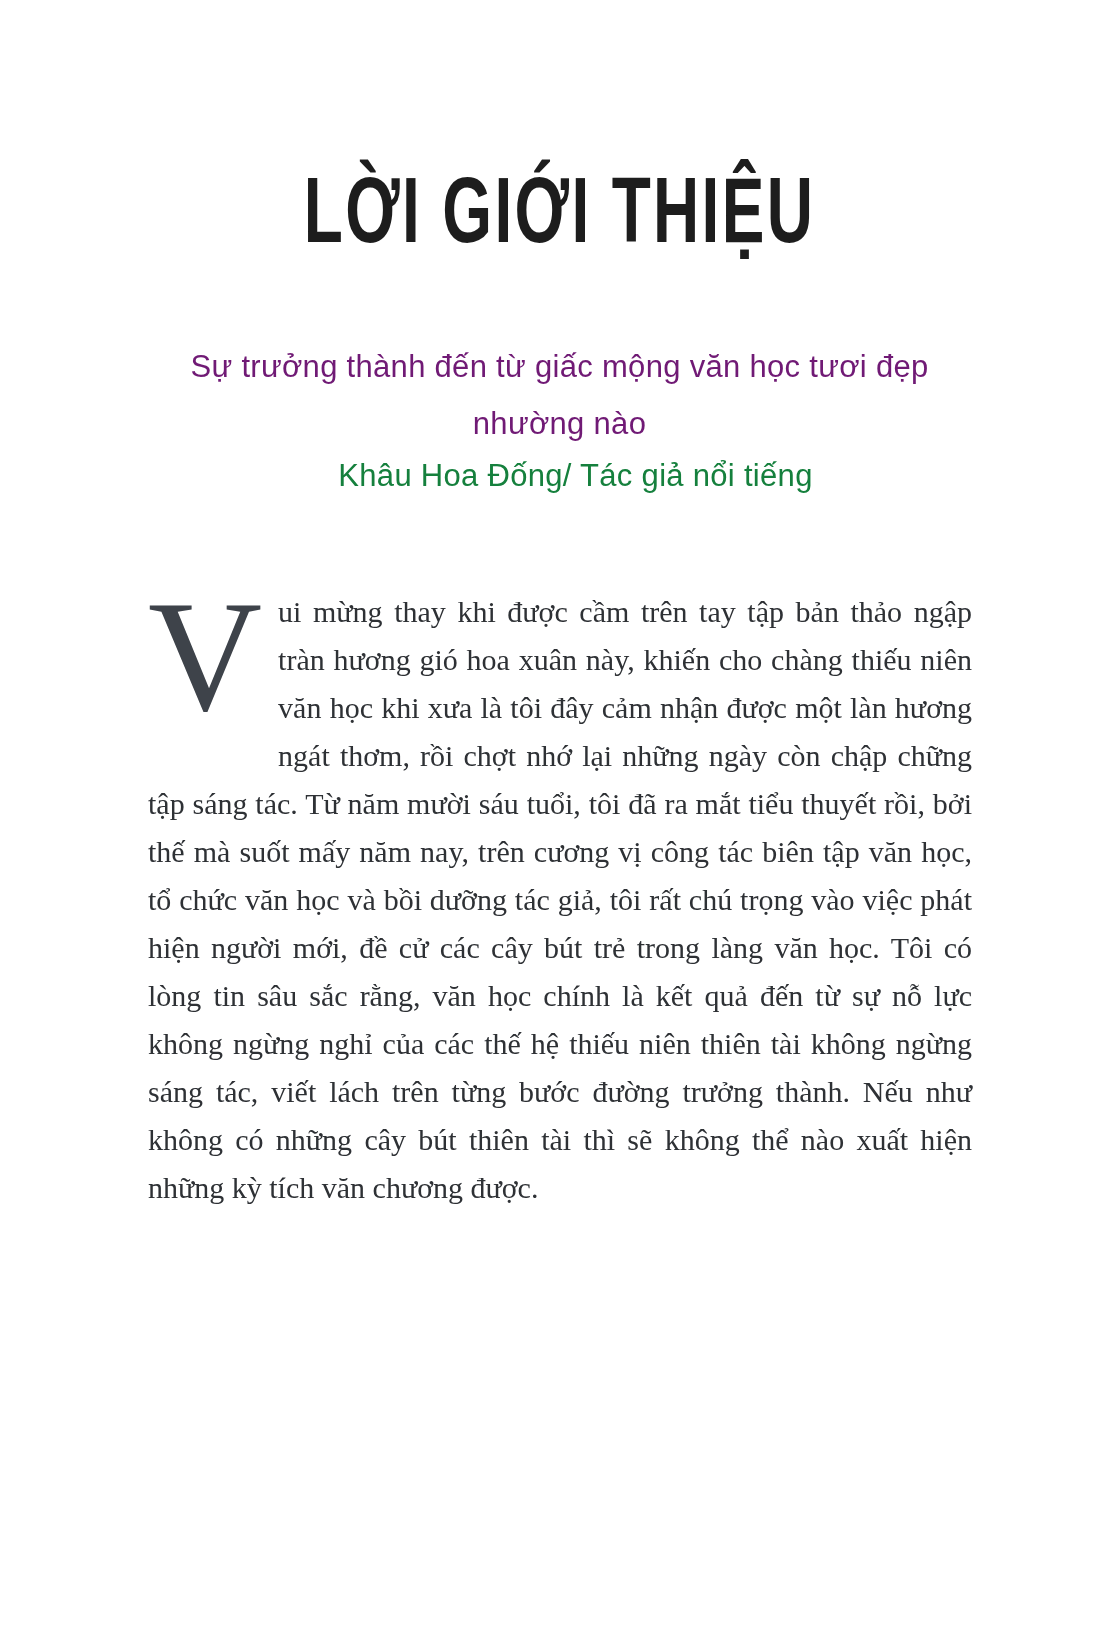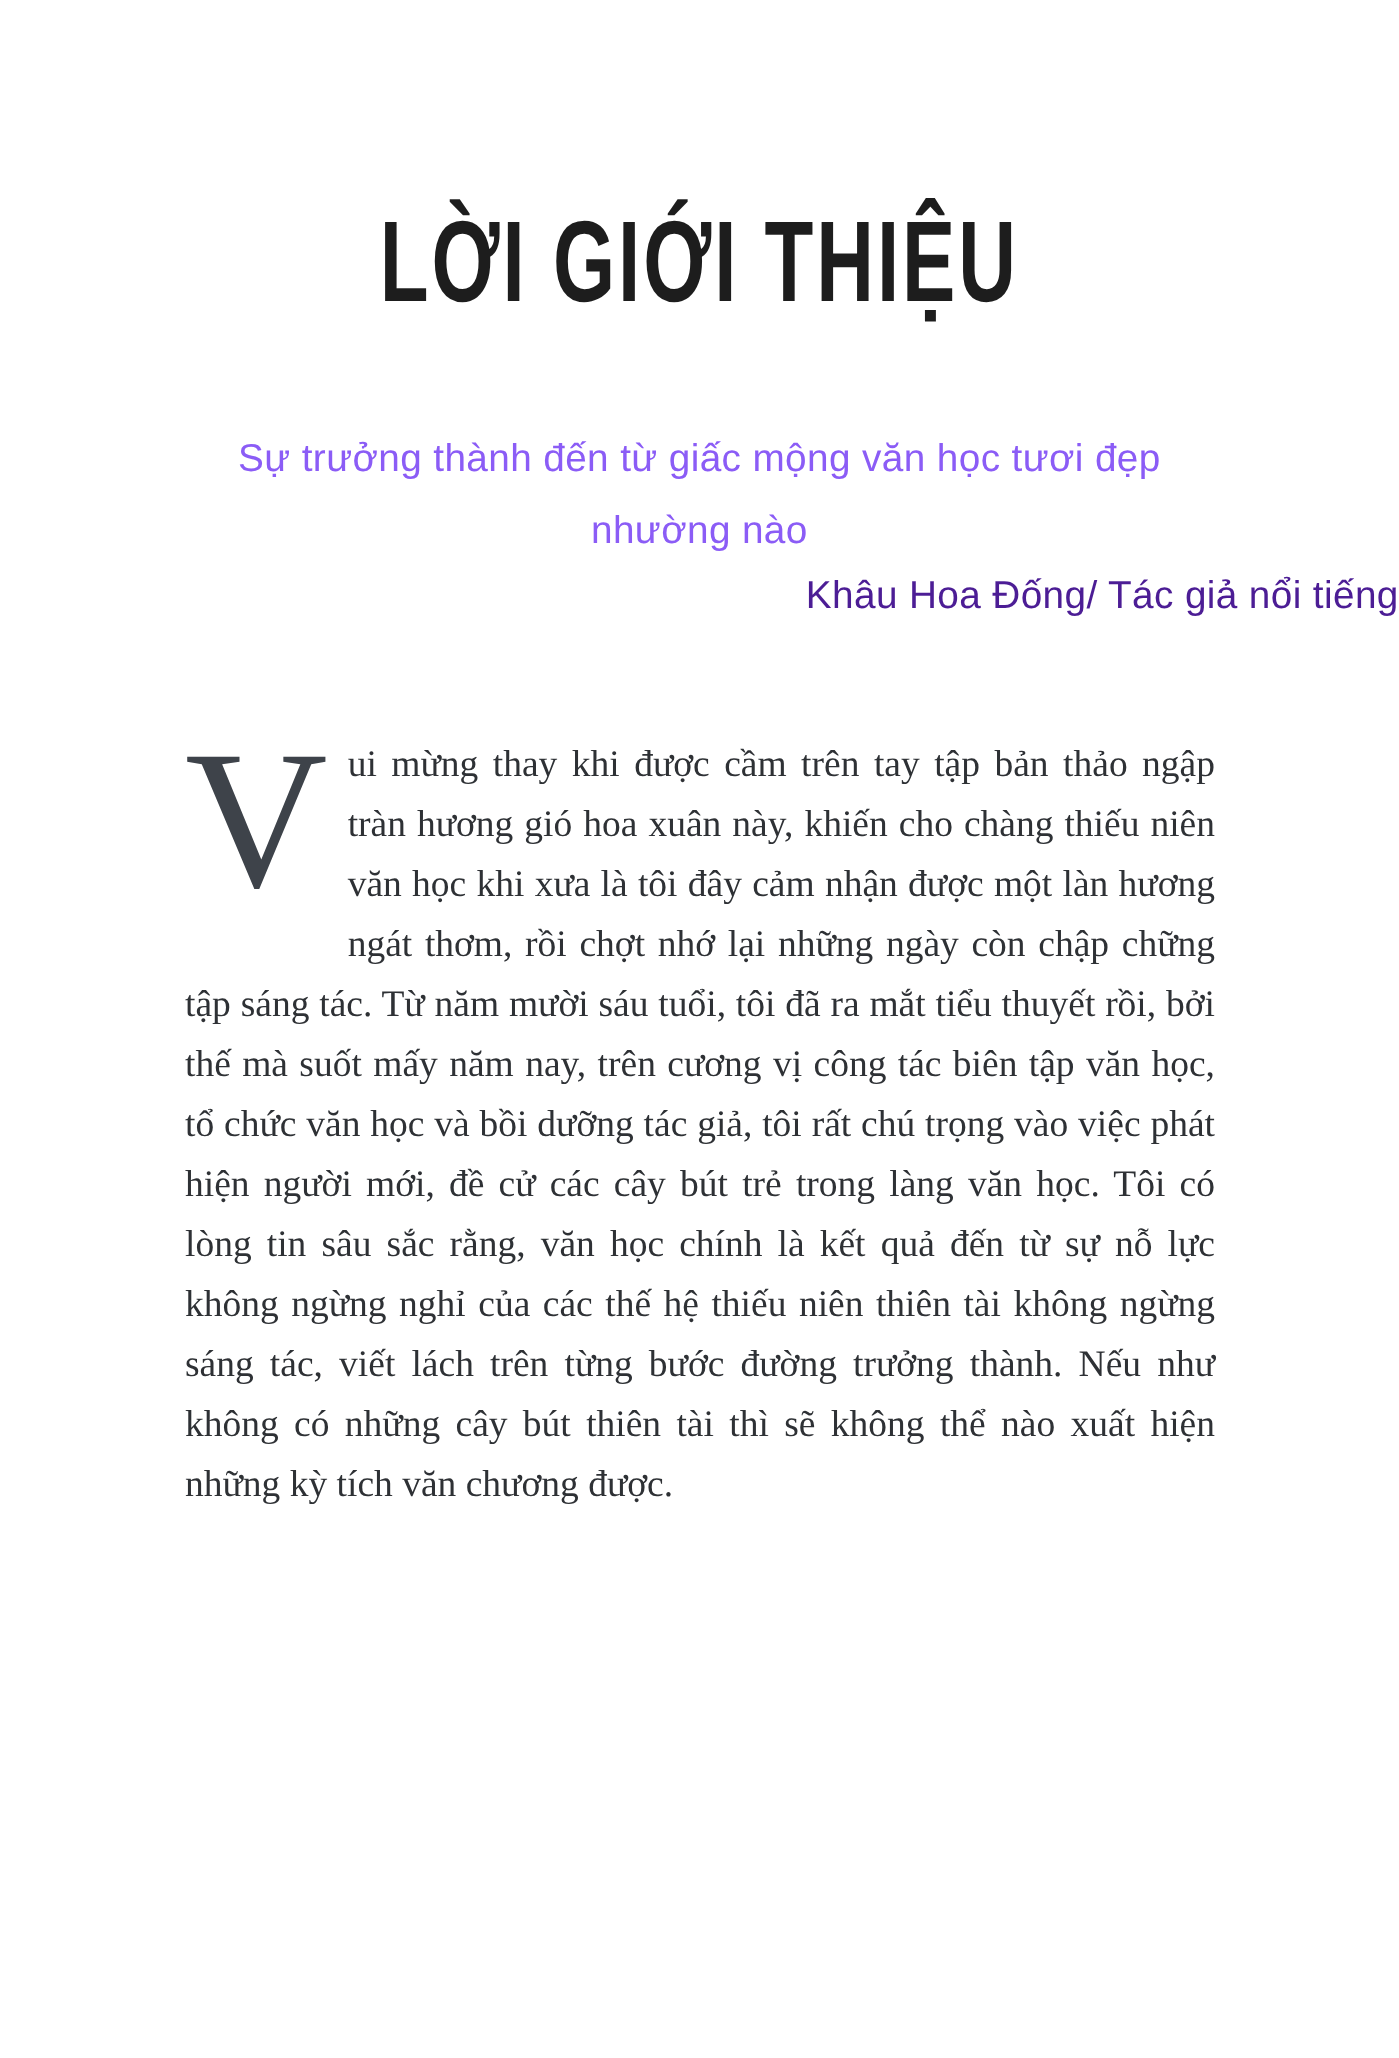--- a/index.html
+++ b/index.html
@@ -36,33 +36,33 @@
     top: 338px;
     left: 50%;
     transform: translateX(-50%);
     width: 770px;
     text-align: center;
     font-family: "Liberation Sans", sans-serif;
     font-weight: 400;
     font-size: 31px;
     line-height: 57px;
     letter-spacing: 0.3px;
-    color: #8b5cf6;
+    color: #701a75;
   }
   .byline {
     position: absolute;
     top: 458px;
     left: 0;
     right: 0;
-    text-align: right;
+    text-align: center;
     font-family: "Liberation Sans", sans-serif;
     font-weight: 400;
     font-size: 31px;
     letter-spacing: 0.3px;
-    color: #4c1d95;
+    color: #15803d;
     margin-left: 32px;
   }
   .body-text {
     position: absolute;
     top: 588px;
     left: 148px;
     width: 824px;
     font-family: "Liberation Serif", serif;
     font-size: 30px;
     line-height: 48px;

